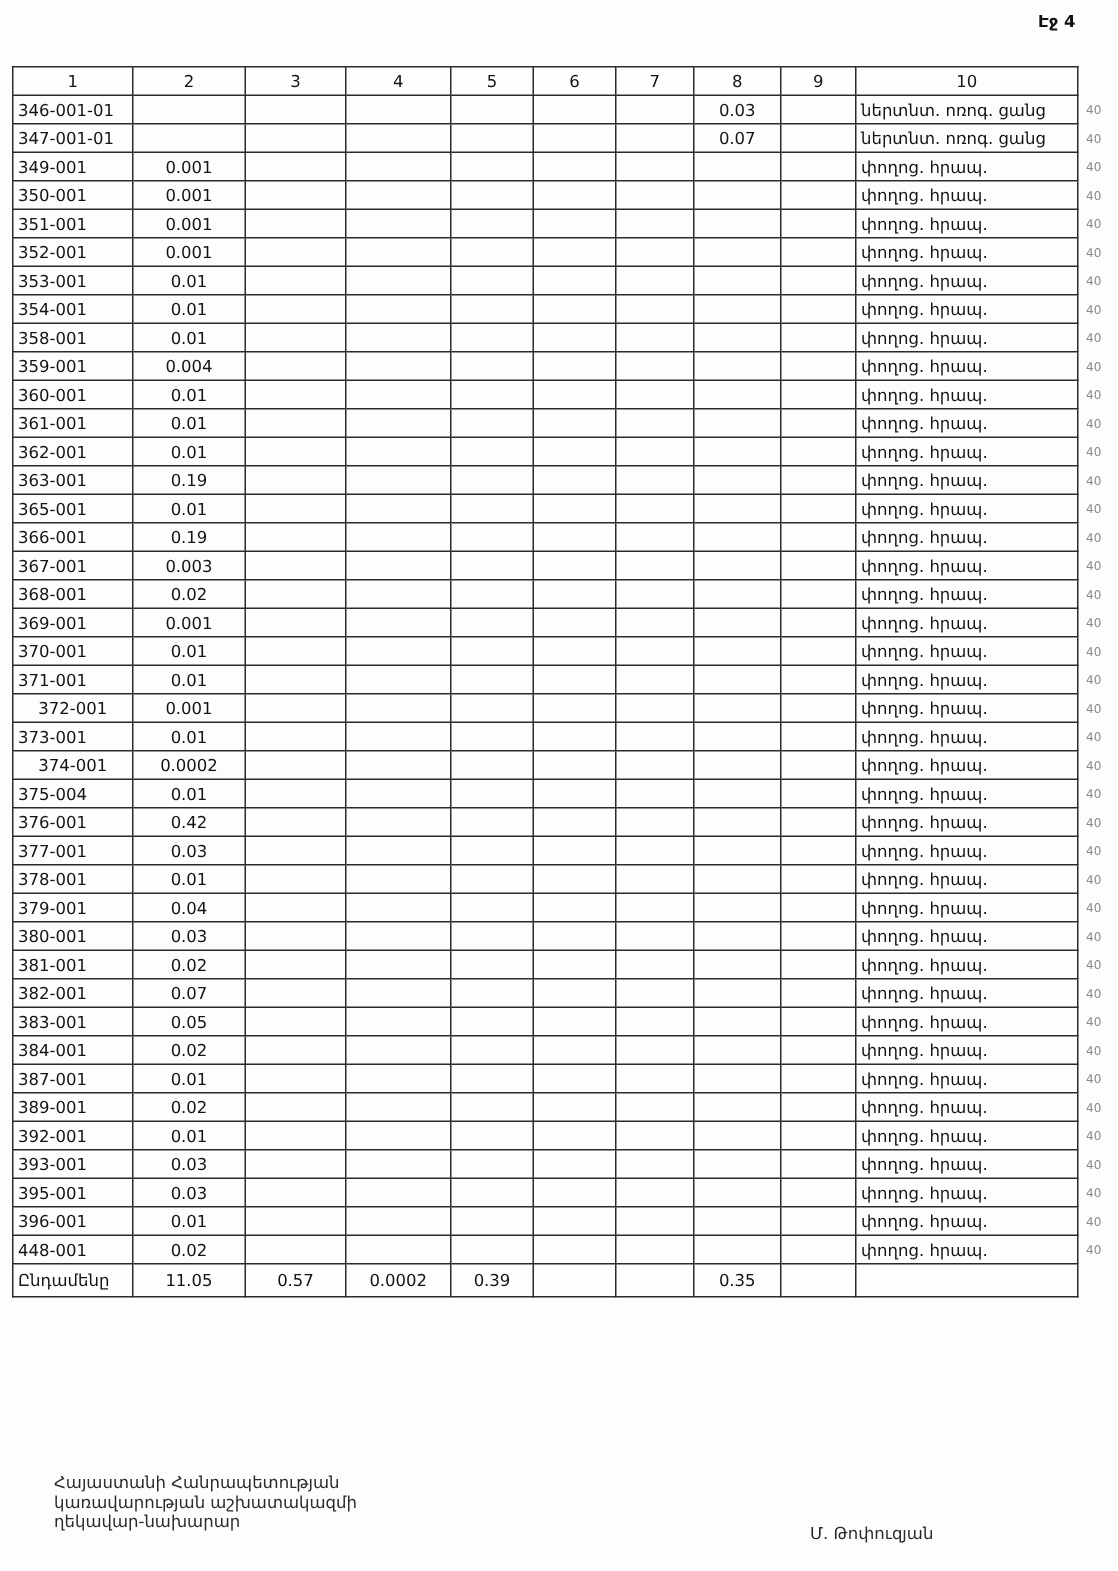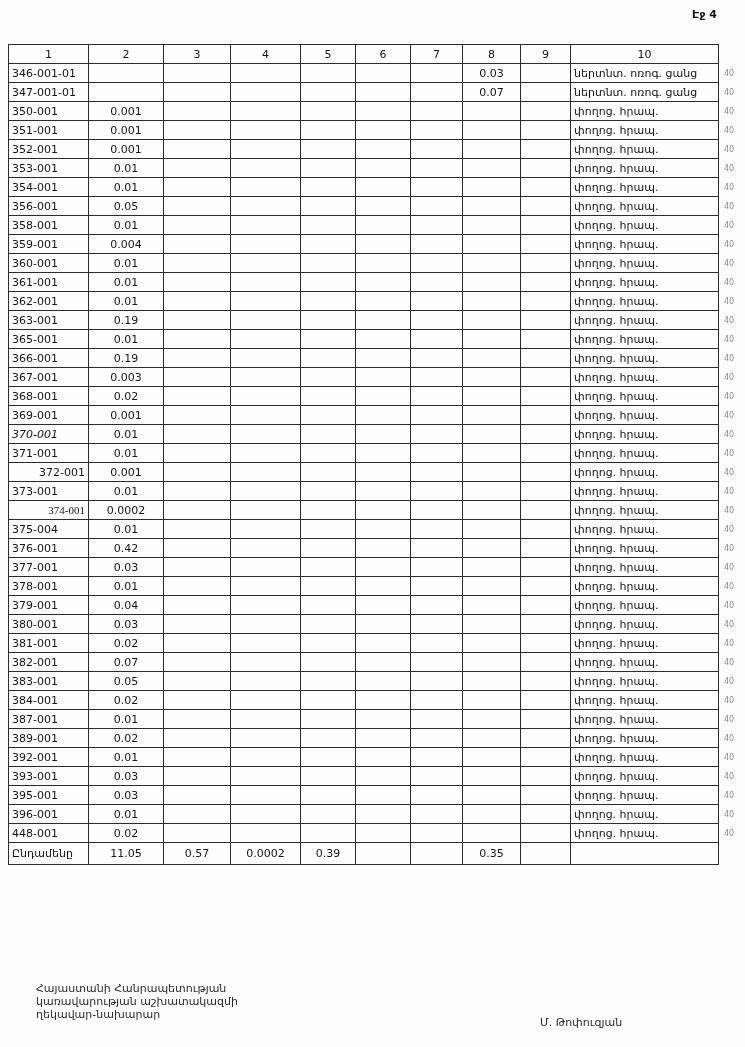--- a/index.html
+++ b/index.html
@@ -126,20 +126,33 @@
           <td data-name="cell-value" style="text-align: center;"></td>
           <td data-name="cell-value" style="text-align: center;"></td>
           <td data-name="cell-value" style="text-align: center;"></td>
           <td data-name="cell-value" style="text-align: center;"></td>
           <td data-name="cell-value" style="text-align: center;">0.07</td>
           <td data-name="cell-value" style="text-align: center;"></td>
           <td data-name="cell-description" style="text-align: left;">ներտնտ. ոռոգ. ցանց</td>
           <td class="margin-cell" data-name="margin-pencil-note">40</td>
         </tr>
         <tr data-name="table-row">
+          <td data-name="cell-code" style="text-align: left;">349-001</td>
+          <td data-name="cell-value" style="text-align: center;">0.001</td>
+          <td data-name="cell-value" style="text-align: center;"></td>
+          <td data-name="cell-value" style="text-align: center;"></td>
+          <td data-name="cell-value" style="text-align: center;"></td>
+          <td data-name="cell-value" style="text-align: center;"></td>
+          <td data-name="cell-value" style="text-align: center;"></td>
+          <td data-name="cell-value" style="text-align: center;"></td>
+          <td data-name="cell-value" style="text-align: center;"></td>
+          <td data-name="cell-description" style="text-align: left;">փողոց. հրապ.</td>
+          <td class="margin-cell" data-name="margin-pencil-note">40</td>
+        </tr>
+        <tr data-name="table-row">
           <td data-name="cell-code" style="text-align: left;">350-001</td>
           <td data-name="cell-value" style="text-align: center;">0.001</td>
           <td data-name="cell-value" style="text-align: center;"></td>
           <td data-name="cell-value" style="text-align: center;"></td>
           <td data-name="cell-value" style="text-align: center;"></td>
           <td data-name="cell-value" style="text-align: center;"></td>
           <td data-name="cell-value" style="text-align: center;"></td>
           <td data-name="cell-value" style="text-align: center;"></td>
           <td data-name="cell-value" style="text-align: center;"></td>
           <td data-name="cell-description" style="text-align: left;">փողոց. հրապ.</td>
@@ -191,33 +204,20 @@
           <td data-name="cell-value" style="text-align: center;"></td>
           <td data-name="cell-value" style="text-align: center;"></td>
           <td data-name="cell-value" style="text-align: center;"></td>
           <td data-name="cell-value" style="text-align: center;"></td>
           <td data-name="cell-value" style="text-align: center;"></td>
           <td data-name="cell-value" style="text-align: center;"></td>
           <td data-name="cell-description" style="text-align: left;">փողոց. հրապ.</td>
           <td class="margin-cell" data-name="margin-pencil-note">40</td>
         </tr>
         <tr data-name="table-row">
-          <td data-name="cell-code" style="text-align: left;">356-001</td>
-          <td data-name="cell-value" style="text-align: center;">0.05</td>
-          <td data-name="cell-value" style="text-align: center;"></td>
-          <td data-name="cell-value" style="text-align: center;"></td>
-          <td data-name="cell-value" style="text-align: center;"></td>
-          <td data-name="cell-value" style="text-align: center;"></td>
-          <td data-name="cell-value" style="text-align: center;"></td>
-          <td data-name="cell-value" style="text-align: center;"></td>
-          <td data-name="cell-value" style="text-align: center;"></td>
-          <td data-name="cell-description" style="text-align: left;">փողոց. հրապ.</td>
-          <td class="margin-cell" data-name="margin-pencil-note">40</td>
-        </tr>
-        <tr data-name="table-row">
           <td data-name="cell-code" style="text-align: left;">358-001</td>
           <td data-name="cell-value" style="text-align: center;">0.01</td>
           <td data-name="cell-value" style="text-align: center;"></td>
           <td data-name="cell-value" style="text-align: center;"></td>
           <td data-name="cell-value" style="text-align: center;"></td>
           <td data-name="cell-value" style="text-align: center;"></td>
           <td data-name="cell-value" style="text-align: center;"></td>
           <td data-name="cell-value" style="text-align: center;"></td>
           <td data-name="cell-value" style="text-align: center;"></td>
           <td data-name="cell-description" style="text-align: left;">փողոց. հրապ.</td>
@@ -347,21 +347,21 @@
           <td data-name="cell-value" style="text-align: center;"></td>
           <td data-name="cell-value" style="text-align: center;"></td>
           <td data-name="cell-value" style="text-align: center;"></td>
           <td data-name="cell-value" style="text-align: center;"></td>
           <td data-name="cell-value" style="text-align: center;"></td>
           <td data-name="cell-value" style="text-align: center;"></td>
           <td data-name="cell-description" style="text-align: left;">փողոց. հրապ.</td>
           <td class="margin-cell" data-name="margin-pencil-note">40</td>
         </tr>
         <tr data-name="table-row">
-          <td data-name="cell-code" style="text-align: left; font-style: italic;">370-001</td>
+          <td data-name="cell-code" style="text-align: left;">370-001</td>
           <td data-name="cell-value" style="text-align: center;">0.01</td>
           <td data-name="cell-value" style="text-align: center;"></td>
           <td data-name="cell-value" style="text-align: center;"></td>
           <td data-name="cell-value" style="text-align: center;"></td>
           <td data-name="cell-value" style="text-align: center;"></td>
           <td data-name="cell-value" style="text-align: center;"></td>
           <td data-name="cell-value" style="text-align: center;"></td>
           <td data-name="cell-value" style="text-align: center;"></td>
           <td data-name="cell-description" style="text-align: left;">փողոց. հրապ.</td>
           <td class="margin-cell" data-name="margin-pencil-note">40</td>
@@ -373,21 +373,21 @@
           <td data-name="cell-value" style="text-align: center;"></td>
           <td data-name="cell-value" style="text-align: center;"></td>
           <td data-name="cell-value" style="text-align: center;"></td>
           <td data-name="cell-value" style="text-align: center;"></td>
           <td data-name="cell-value" style="text-align: center;"></td>
           <td data-name="cell-value" style="text-align: center;"></td>
           <td data-name="cell-description" style="text-align: left;">փողոց. հրապ.</td>
           <td class="margin-cell" data-name="margin-pencil-note">40</td>
         </tr>
         <tr data-name="table-row">
-          <td data-name="cell-code" style="text-align: right;">372-001</td>
+          <td data-name="cell-code" style="text-align: center;">372-001</td>
           <td data-name="cell-value" style="text-align: center;">0.001</td>
           <td data-name="cell-value" style="text-align: center;"></td>
           <td data-name="cell-value" style="text-align: center;"></td>
           <td data-name="cell-value" style="text-align: center;"></td>
           <td data-name="cell-value" style="text-align: center;"></td>
           <td data-name="cell-value" style="text-align: center;"></td>
           <td data-name="cell-value" style="text-align: center;"></td>
           <td data-name="cell-value" style="text-align: center;"></td>
           <td data-name="cell-description" style="text-align: left;">փողոց. հրապ.</td>
           <td class="margin-cell" data-name="margin-pencil-note">40</td>
@@ -399,21 +399,21 @@
           <td data-name="cell-value" style="text-align: center;"></td>
           <td data-name="cell-value" style="text-align: center;"></td>
           <td data-name="cell-value" style="text-align: center;"></td>
           <td data-name="cell-value" style="text-align: center;"></td>
           <td data-name="cell-value" style="text-align: center;"></td>
           <td data-name="cell-value" style="text-align: center;"></td>
           <td data-name="cell-description" style="text-align: left;">փողոց. հրապ.</td>
           <td class="margin-cell" data-name="margin-pencil-note">40</td>
         </tr>
         <tr data-name="table-row">
-          <td data-name="cell-code" style="text-align: right; font-family: Liberation Serif, serif;">374-001</td>
+          <td data-name="cell-code" style="text-align: center;">374-001</td>
           <td data-name="cell-value" style="text-align: center;">0.0002</td>
           <td data-name="cell-value" style="text-align: center;"></td>
           <td data-name="cell-value" style="text-align: center;"></td>
           <td data-name="cell-value" style="text-align: center;"></td>
           <td data-name="cell-value" style="text-align: center;"></td>
           <td data-name="cell-value" style="text-align: center;"></td>
           <td data-name="cell-value" style="text-align: center;"></td>
           <td data-name="cell-value" style="text-align: center;"></td>
           <td data-name="cell-description" style="text-align: left;">փողոց. հրապ.</td>
           <td class="margin-cell" data-name="margin-pencil-note">40</td>

